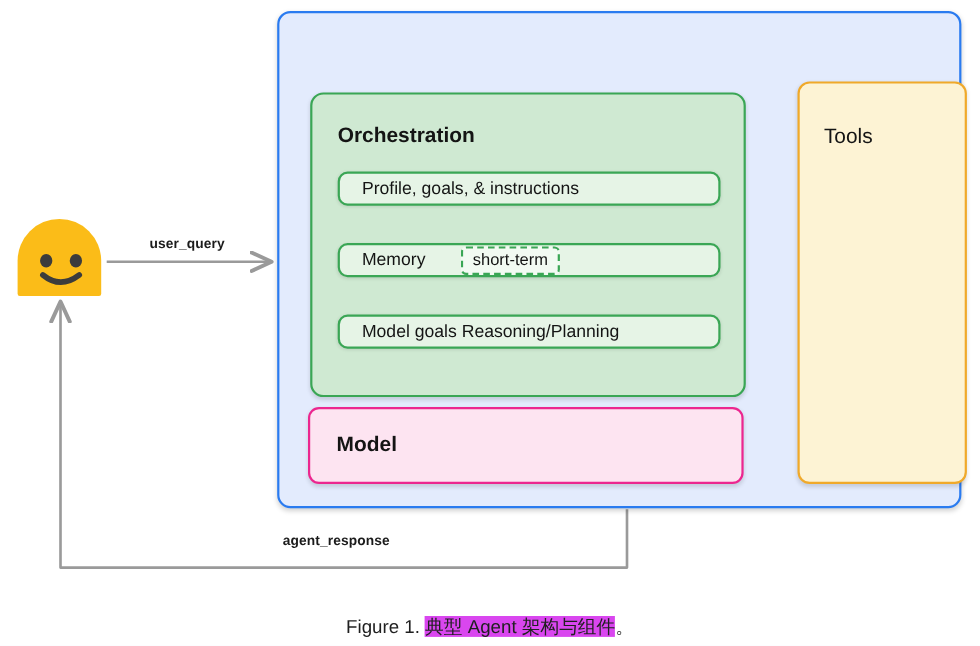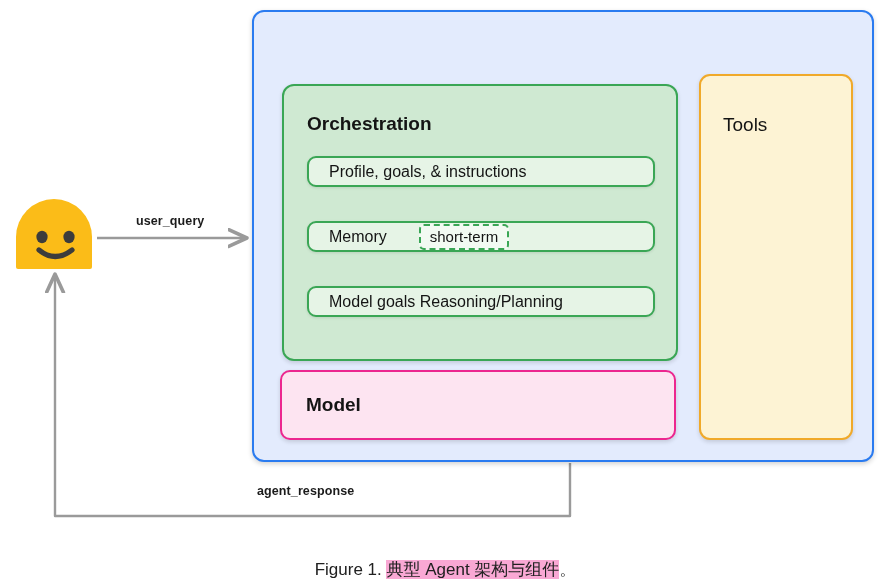--- a/index.html
+++ b/index.html
@@ -126,21 +126,21 @@
   .model-label {
     margin-left: 24px;
     font-size: 19px;
     font-weight: 700;
     color: #141414;
   }
 
   
   .tools-box {
     position: absolute;
-    left: 445px;
+    left: 471px;
     top: 62px;
     width: 154px;
     height: 366px;
     box-sizing: border-box;
     background: #fdf3d4;
     border: 2px solid #f0a92a;
     border-radius: 11px;
     box-shadow: 0 2px 4px rgba(0,0,0,0.14);
   }
   .tools-title {
@@ -186,21 +186,21 @@
     position: absolute;
     left: 0;
     top: 558px;
     width: 891px;
     text-align: center;
     font-size: 17px;
     color: #202020;
     white-space: nowrap;
   }
   .caption .hl {
-    background: #f9a8d4;
+    background: #d946ef;
   }
 </style>
 </head>
 <body>
 
 <div id="canvas">
 
   <svg id="arrows" viewBox="0 0 891 587">
     <defs>
       <marker id="ah" markerWidth="9" markerHeight="9" refX="7.2" refY="4.2" orient="auto" markerUnits="strokeWidth">

